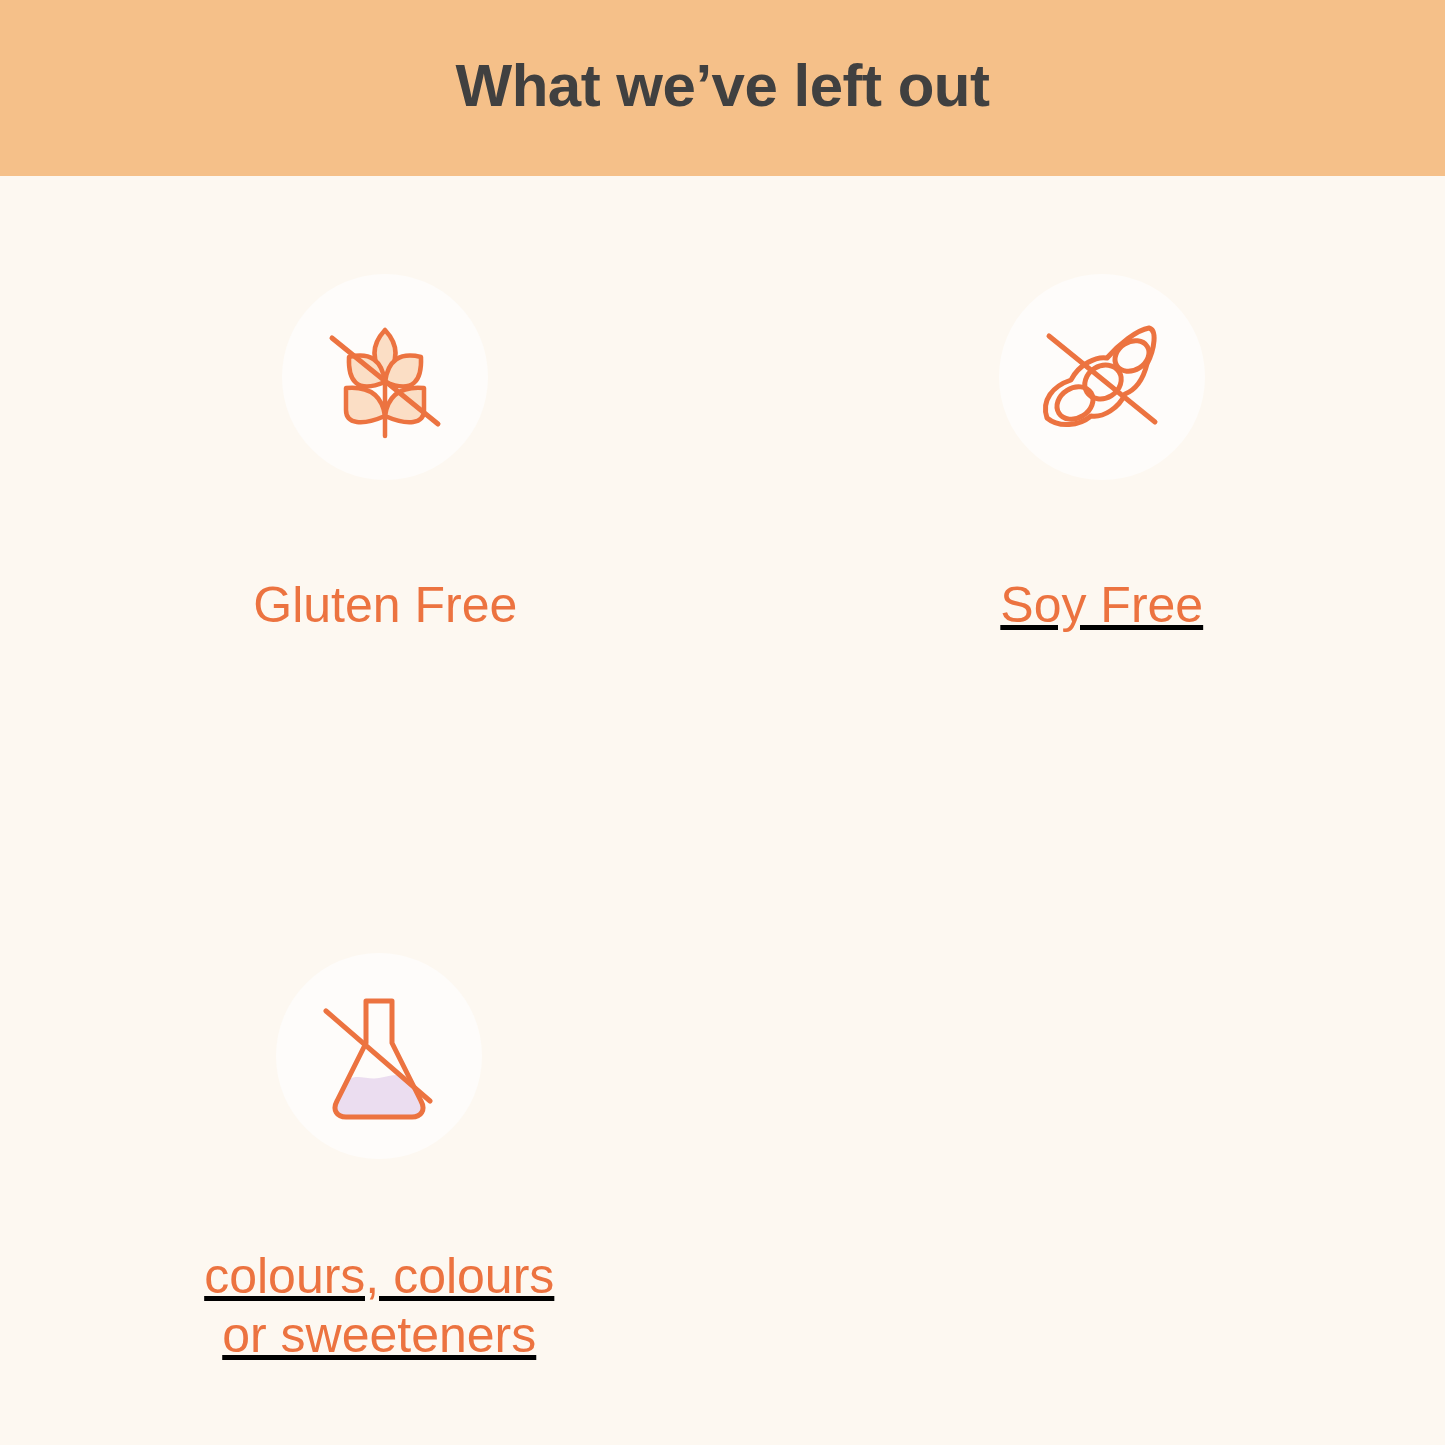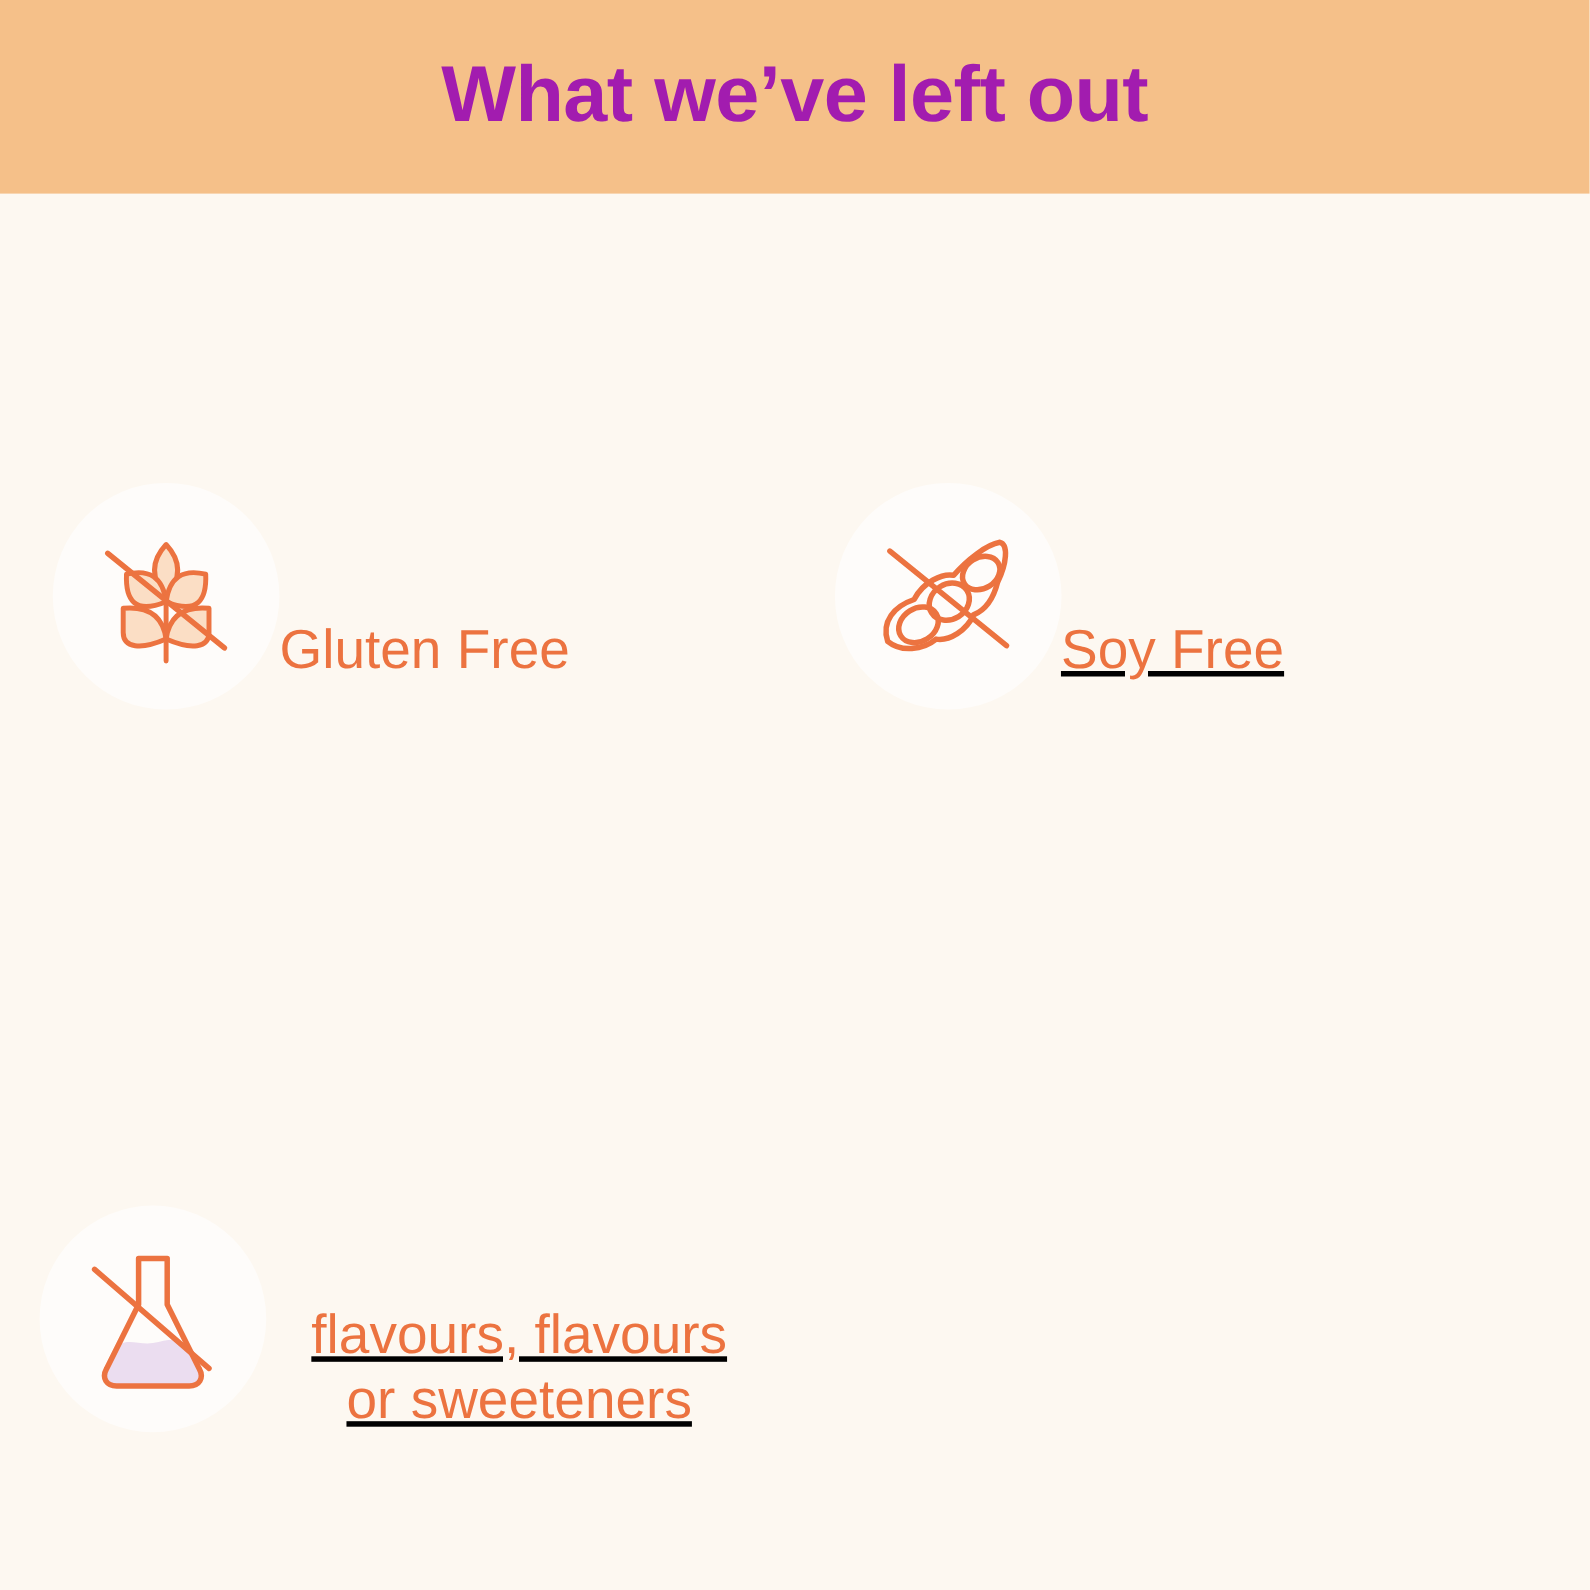--- a/index.html
+++ b/index.html
@@ -23,23 +23,23 @@
     top: 0;
     width: 1445px;
     height: 176px;
     background: #F5C089;
     display: flex;
     align-items: center;
     justify-content: center;
     box-sizing: border-box;
   }
   .header-title {
-    color: #a21caf;
+    color: #404040;
     font-family: "Liberation Sans", sans-serif;
-    font-size: 72px;
+    font-size: 60px;
     font-weight: 700;
     letter-spacing: -0.5px;
     line-height: 1;
     white-space: nowrap;
     margin: 0;
     padding: 0;
     transform: translateY(-2px);
   }
 
   
@@ -50,21 +50,21 @@
     width: 1445px;
     height: 1269px;
     display: grid;
     grid-template-columns: 1fr 1fr;
     grid-template-rows: 1fr 1fr;
     box-sizing: border-box;
   }
   .feature-cell {
     position: relative;
     display: flex;
-    flex-direction: row;
+    flex-direction: column;
     align-items: center;
   }
   
   .feature-cell.col-left  { padding-left: 48px; }
   .feature-cell.col-right { padding-left: 36px; text-decoration: underline; }
 
   .feature-cell.row-top    { padding-top: 98px; }
   .feature-cell.row-bottom { padding-top: 142px; }
 
   .icon-circle {
@@ -166,18 +166,18 @@
                    C121 130 117 136 109 136 L41 136 C33 136 29 130 33 122 Z" fill="#EBDDF0"></path>
 
           <path d="M62 20 L88 20 L88 62 L117 120 C122 129 117 136 108 136
                    L42 136 C33 136 28 129 33 120 L62 62 Z" fill="none" stroke="#EC7340" stroke-width="5" stroke-linejoin="round" stroke-linecap="round"></path>
 
           <path d="M22 30 L126 120" stroke="#EC7340" stroke-width="5" stroke-linecap="round"></path>
         </svg>
       </span>
     </div>
     <p class="feature-label label-bottom multiline">
-      <span class="lbl-line">flavours, flavours</span>
+      <span class="lbl-line">colours, colours</span>
       <span class="lbl-line">or sweeteners</span>
     </p>
   </div>
 
 </div>
 
 </body></html>

